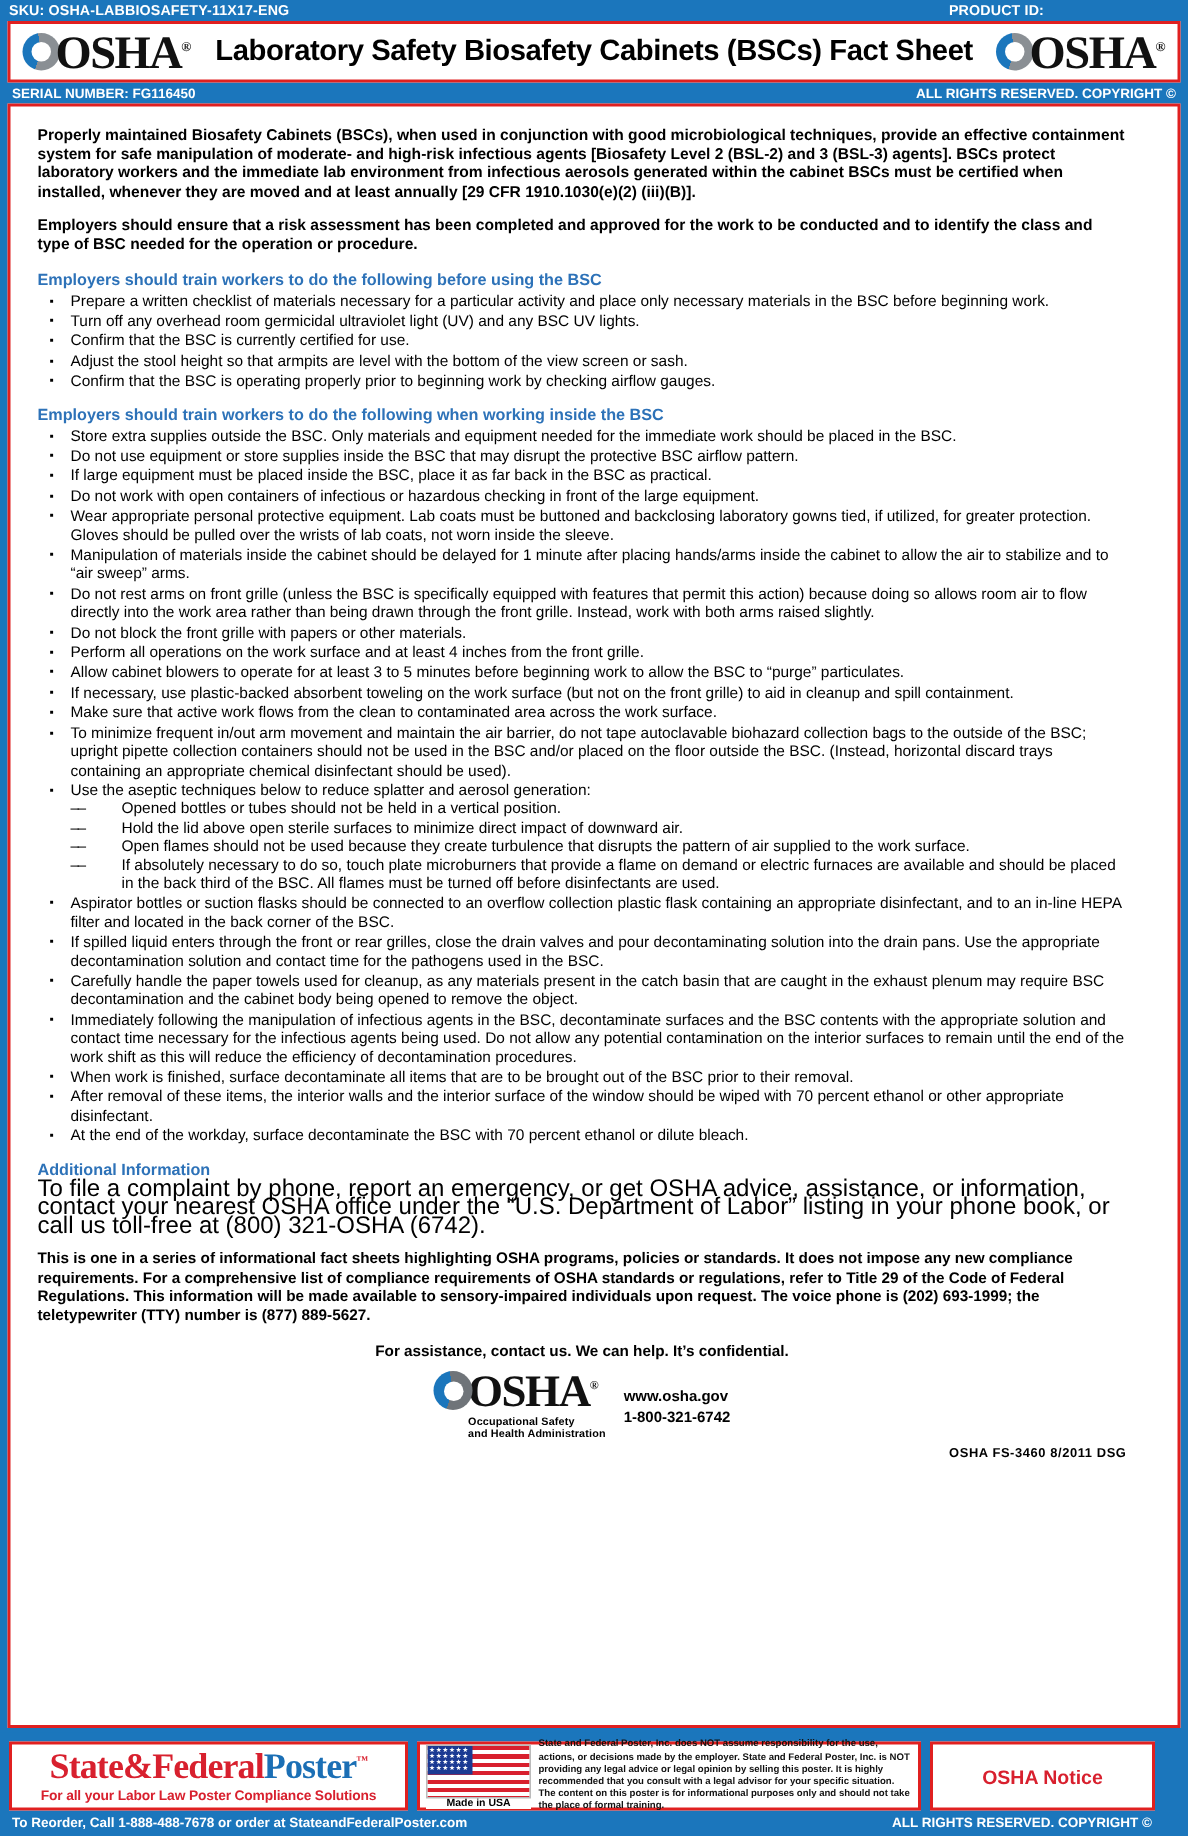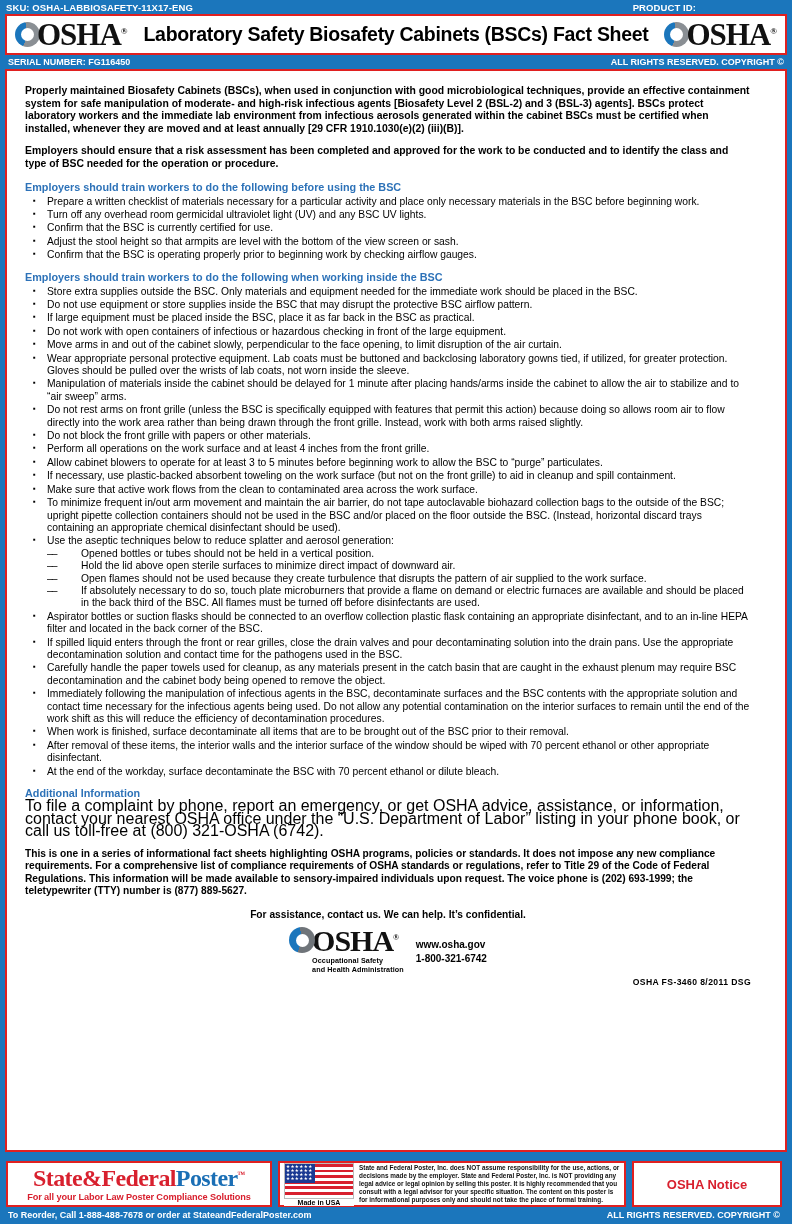--- a/index.html
+++ b/index.html
@@ -106,21 +106,21 @@
   }
   .foot-osha .word .reg { font-size:8px; vertical-align:super; }
   .foot-osha .sub1, .foot-osha .sub2 {
     font-size:7.2px; font-weight:bold; display:block; letter-spacing:.1px; margin-top:1px;
   }
   .foot-contact { font-size:10px; font-weight:bold; line-height:14px; padding-top:12px; }
   .foot-code { text-align:right; font-size:8.6px; font-weight:bold; margin-top:4px; letter-spacing:.4px; }
 
   
   .brand-band {
-    position:absolute; left:0; right:4px; bottom:0; height:69px; background:#1b76bc;
+    position:absolute; left:0; right:16px; bottom:0; height:69px; background:#1b76bc;
   }
   .brand-inner { display:flex; align-items:stretch; gap:6px; padding:6px 6px 0 6px; height:52px; }
   .sfp-box {
     border:2.5px solid #e02020; background:#ffffff; width:266px;
     display:flex; flex-direction:column; align-items:center; justify-content:center;
   }
   .sfp-title { font-family:"Liberation Serif", serif; font-size:24px; font-weight:bold; line-height:1; letter-spacing:-.6px; }
   .sfp-title .red { color:#d8202e; }
   .sfp-title .blue { color:#1b6fb5; }
   .sfp-title .tm { font-size:8px; vertical-align:super; color:#d8202e; }
@@ -195,21 +195,20 @@
       <li>Adjust the stool height so that armpits are level with the bottom of the view screen or sash.</li>
       <li>Confirm that the BSC is operating properly prior to beginning work by checking airflow gauges.</li>
     </ul>
 
     <h2 class="sec">Employers should train workers to do the following when working inside the BSC</h2>
     <ul class="blist">
       <li>Store extra supplies outside the BSC. Only materials and equipment needed for the immediate work should be placed in the BSC.</li>
       <li>Do not use equipment or store supplies inside the BSC that may disrupt the protective BSC airflow pattern.</li>
       <li>If large equipment must be placed inside the BSC, place it as far back in the BSC as practical.</li>
       <li>Do not work with open containers of infectious or hazardous checking in front of the large equipment.</li>
-      <li>Move arms in and out of the cabinet slowly, perpendicular to the face opening, to limit disruption of the air curtain.</li>
       <li>Wear appropriate personal protective equipment. Lab coats must be buttoned and backclosing laboratory gowns tied, if utilized, for greater protection. Gloves should be pulled over the wrists of lab coats, not worn inside the sleeve.</li>
       <li>Manipulation of materials inside the cabinet should be delayed for 1 minute after placing hands/arms inside the cabinet to allow the air to stabilize and to “air sweep” arms.</li>
       <li>Do not rest arms on front grille (unless the BSC is specifically equipped with features that permit this action) because doing so allows room air to flow directly into the work area rather than being drawn through the front grille. Instead, work with both arms raised slightly.</li>
       <li>Do not block the front grille with papers or other materials.</li>
       <li>Perform all operations on the work surface and at least 4 inches from the front grille.</li>
       <li>Allow cabinet blowers to operate for at least 3 to 5 minutes before beginning work to allow the BSC to “purge” particulates.</li>
       <li>If necessary, use plastic-backed absorbent toweling on the work surface (but not on the front grille) to aid in cleanup and spill containment.</li>
       <li>Make sure that active work flows from the clean to contaminated area across the work surface.</li>
       <li>To minimize frequent in/out arm movement and maintain the air barrier, do not tape autoclavable biohazard collection bags to the outside of the BSC; upright pipette collection containers should not be used in the BSC and/or placed on the floor outside the BSC. (Instead, horizontal discard trays containing an appropriate chemical disinfectant should be used).</li>
       <li>

